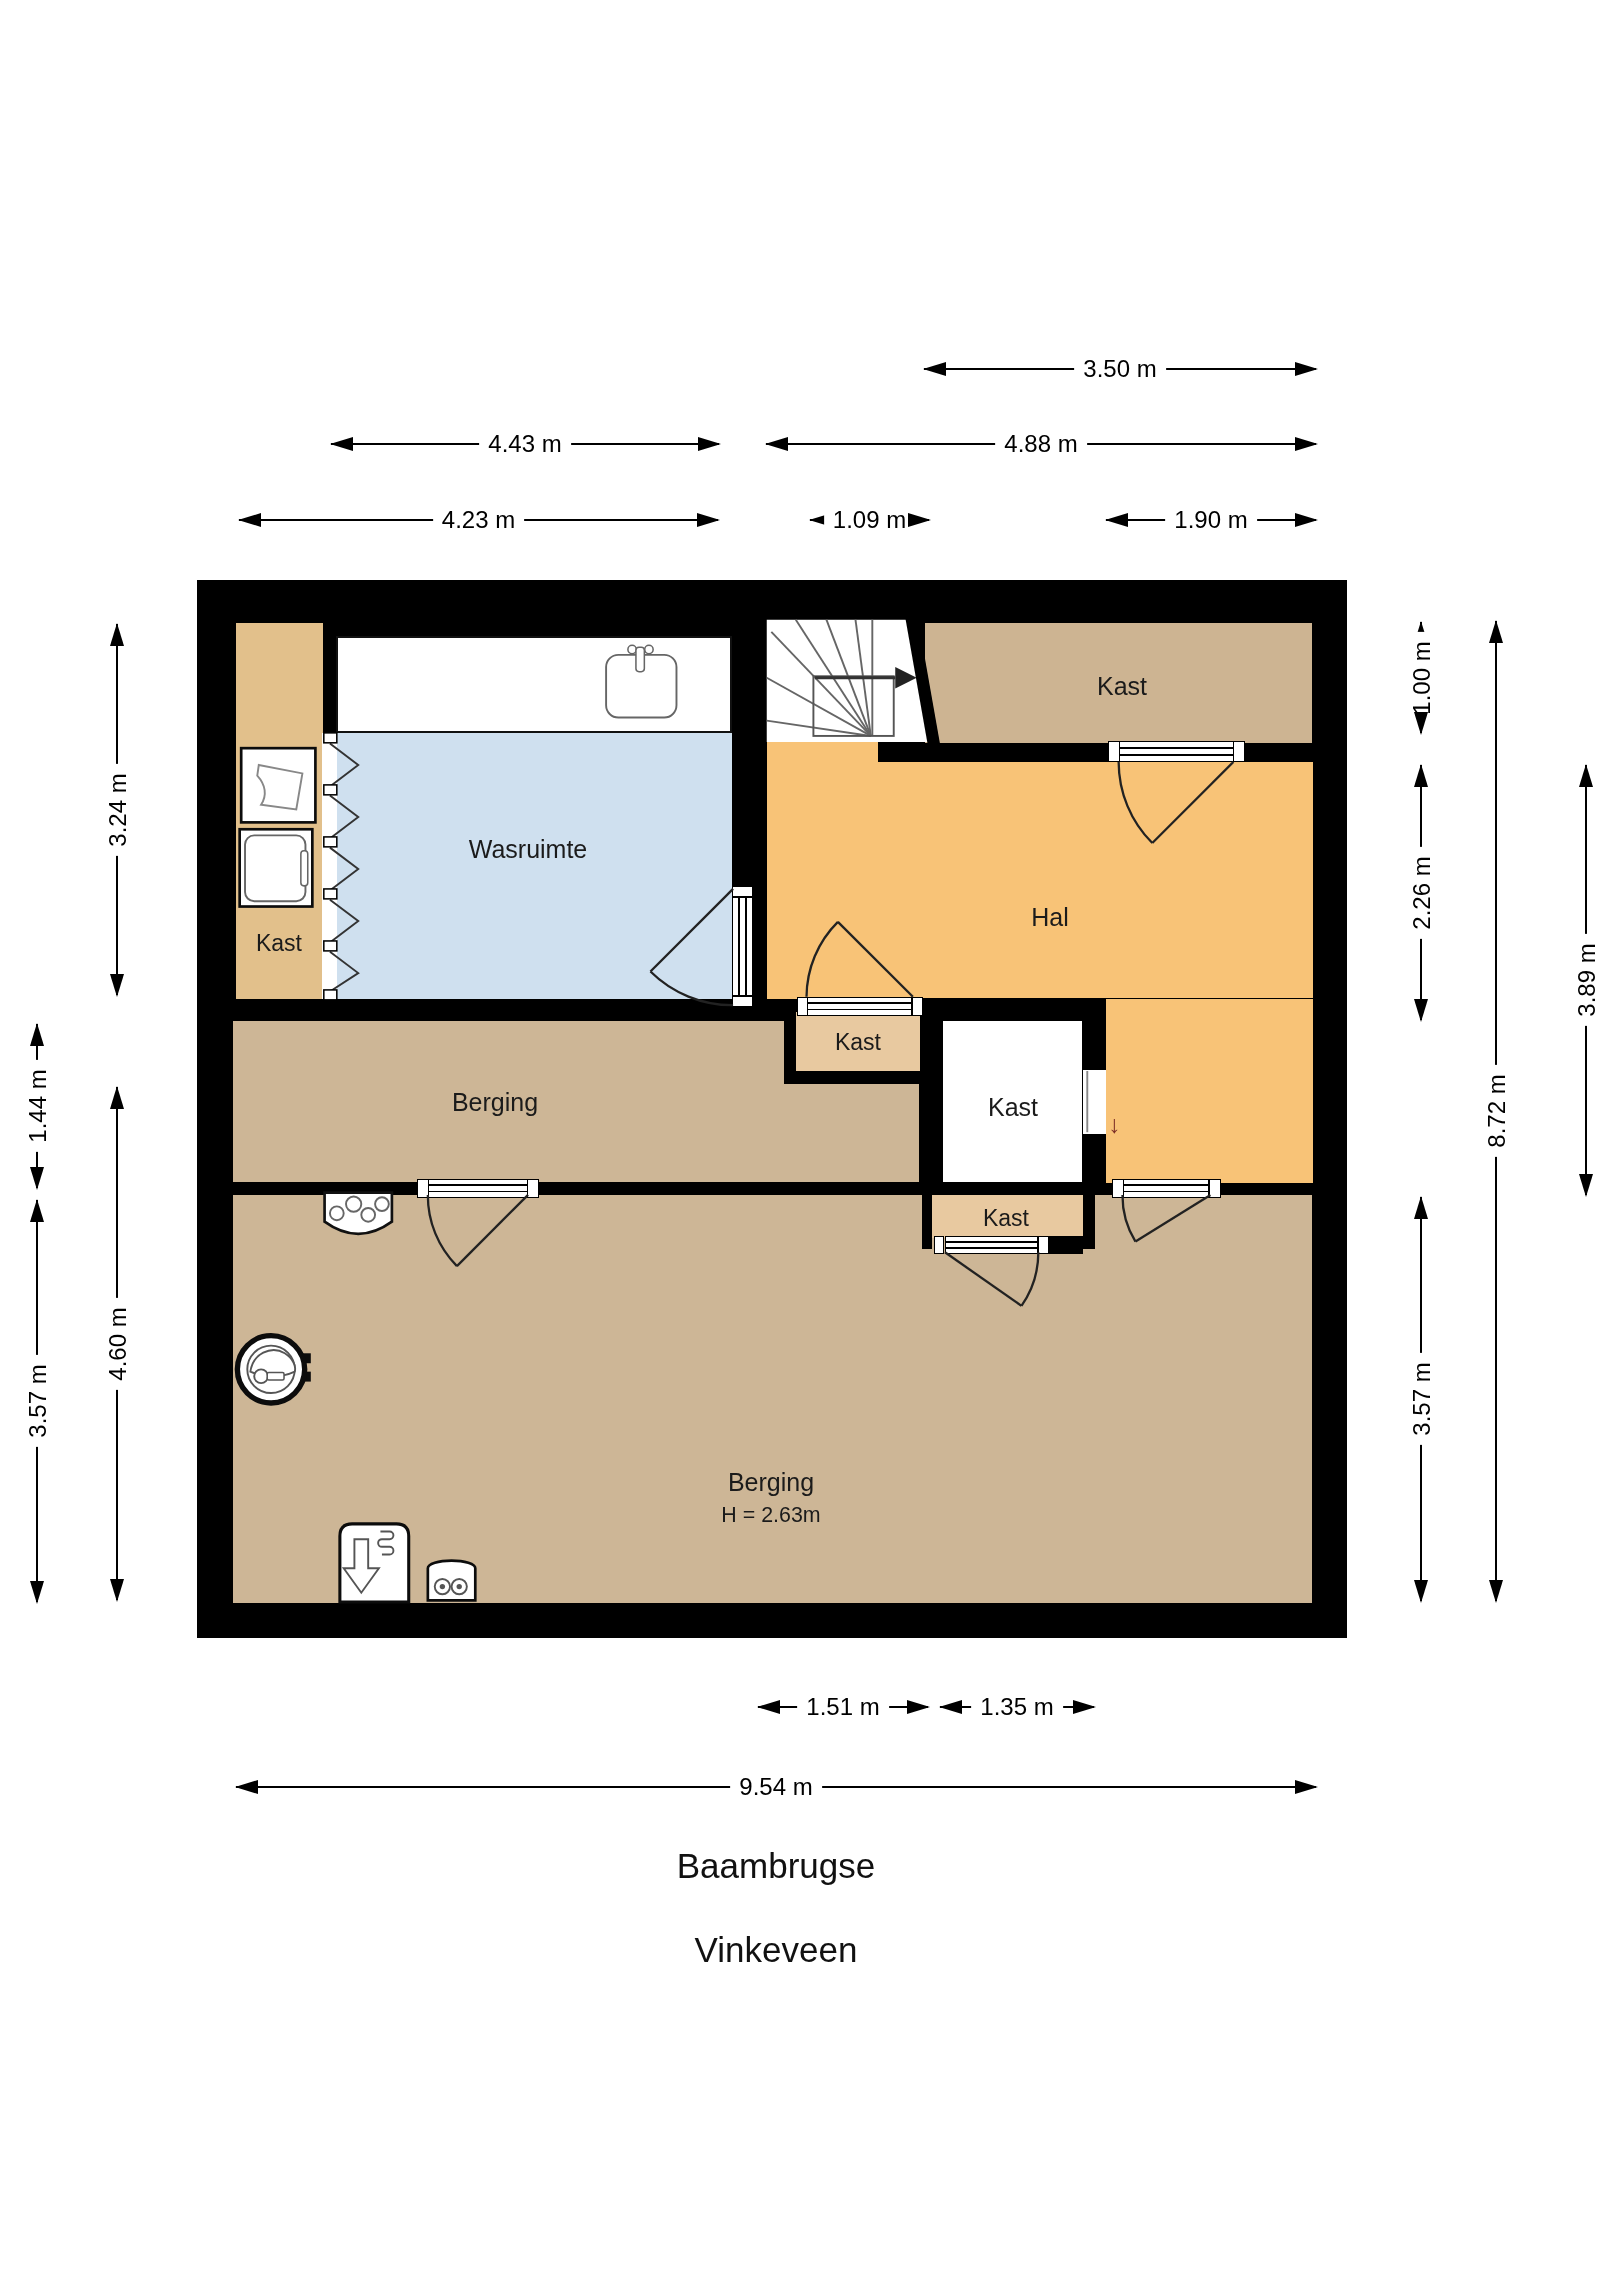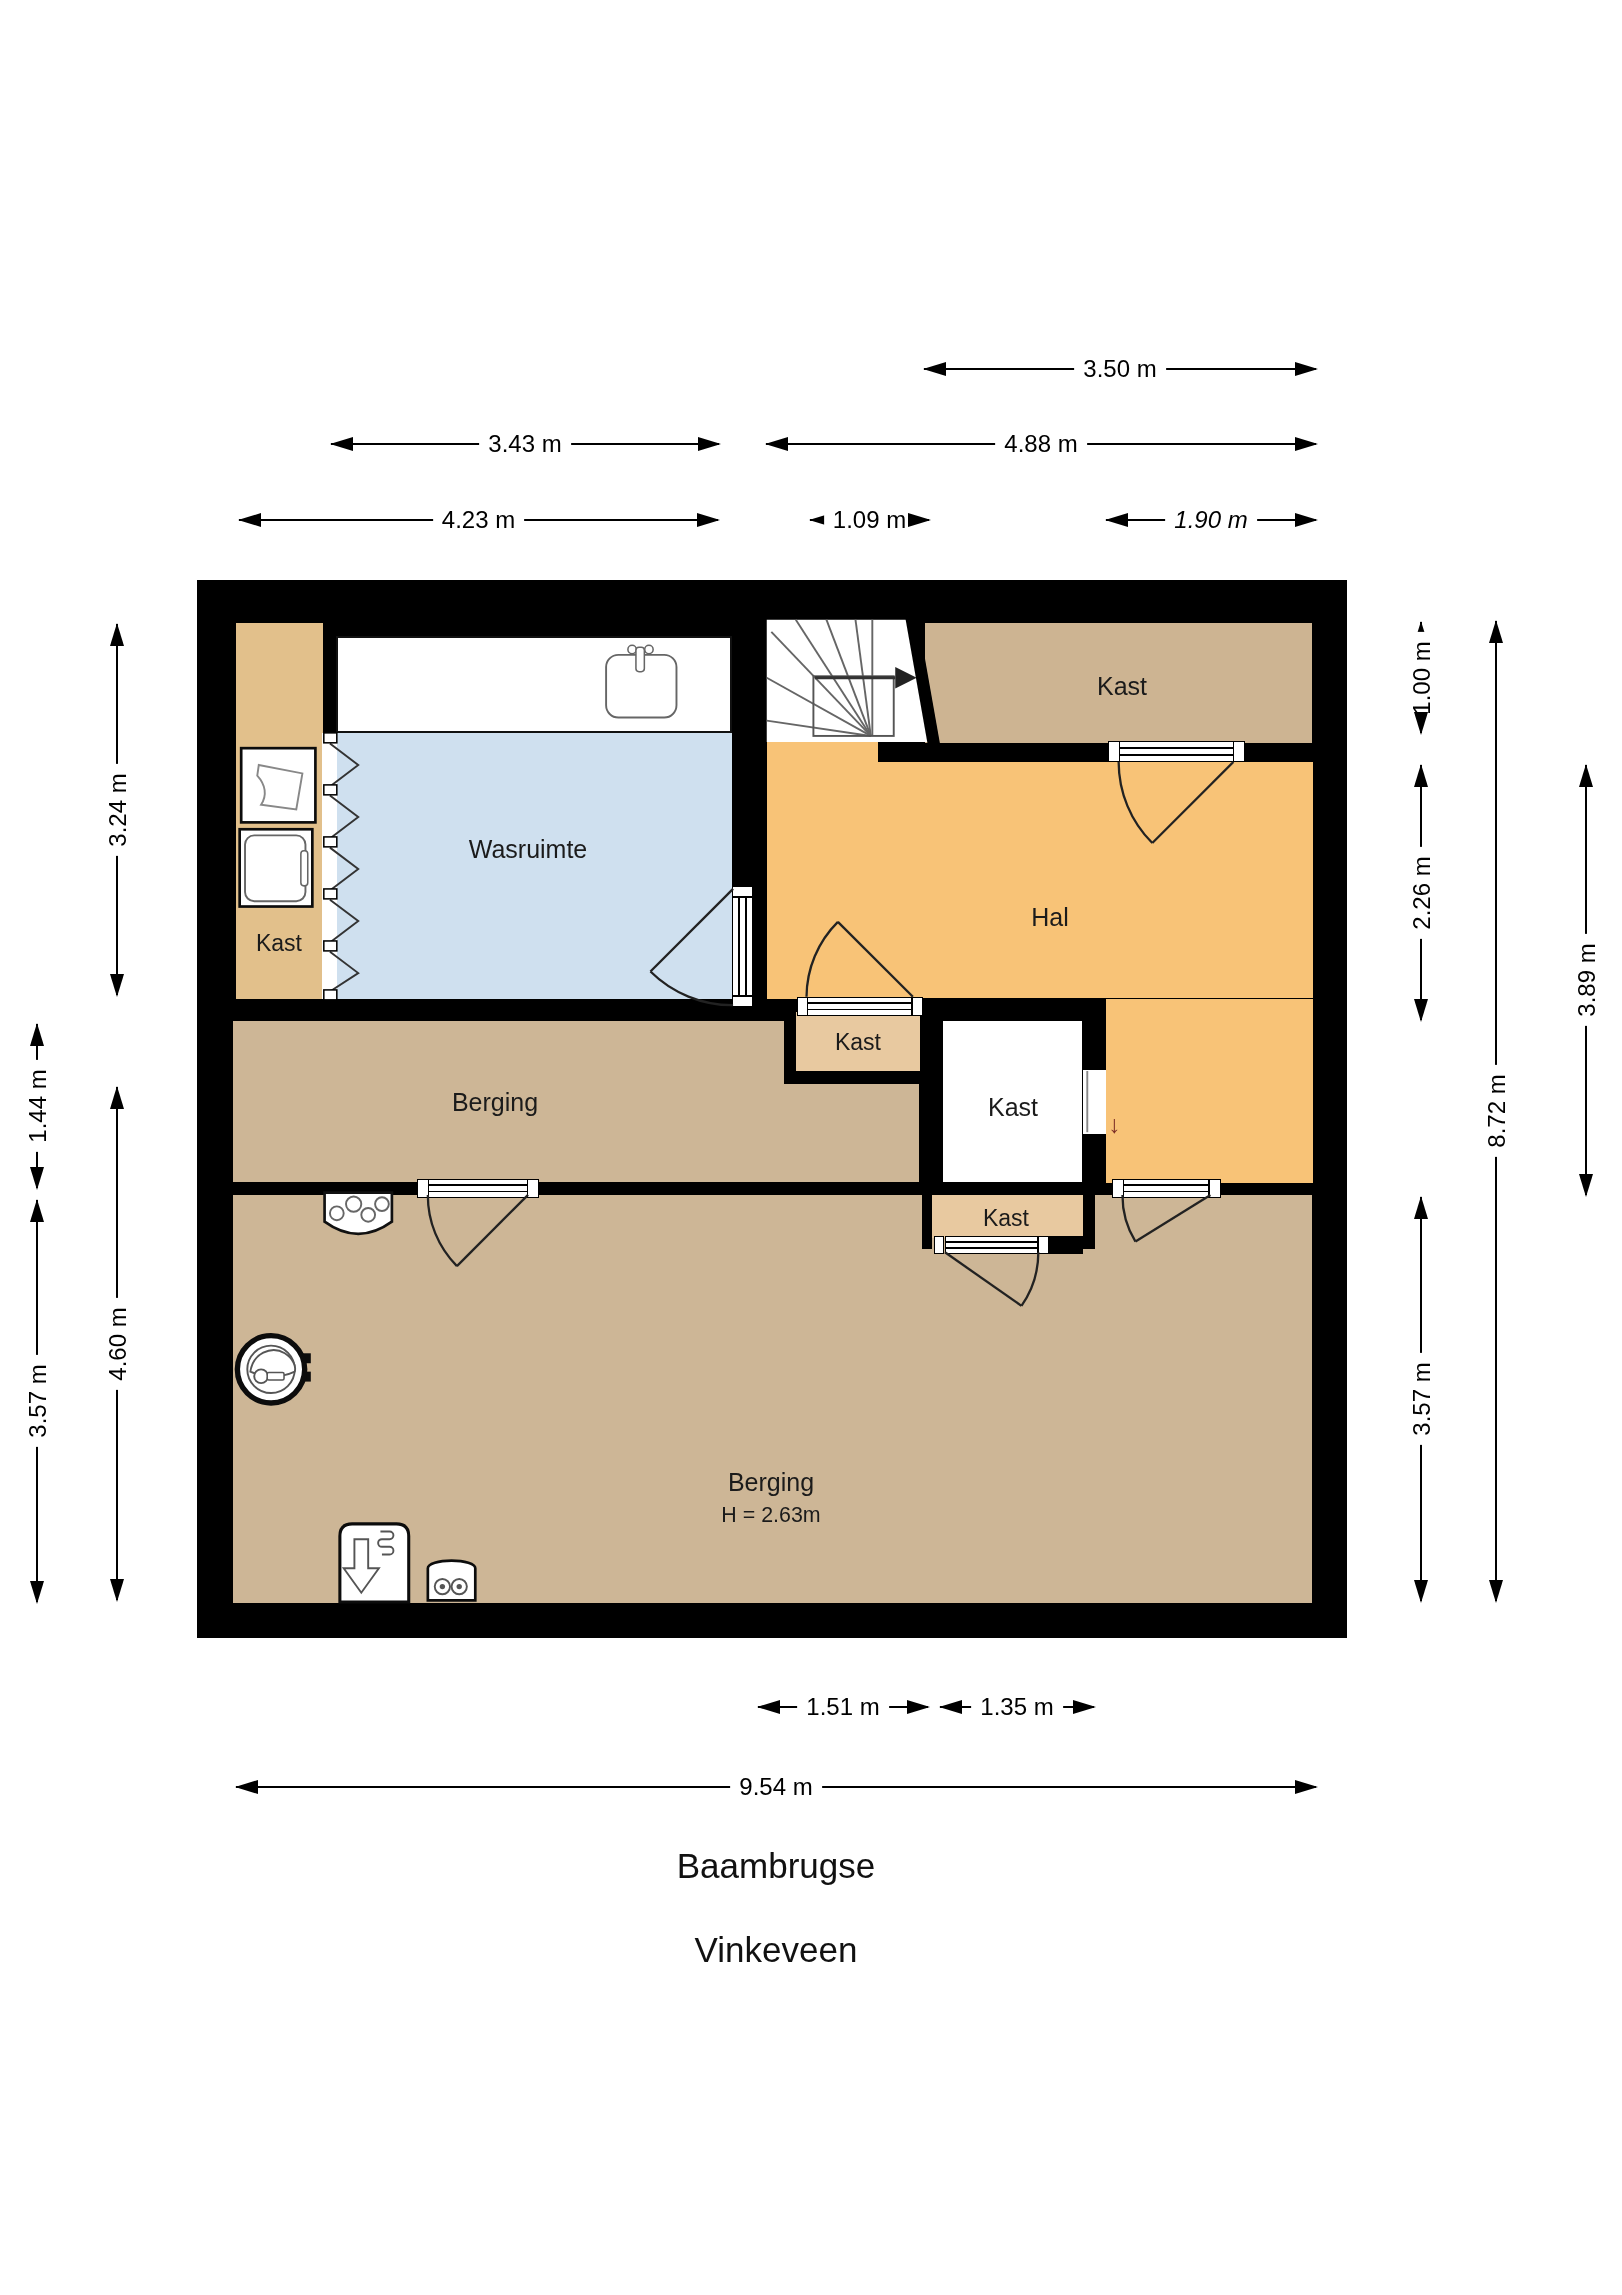--- a/index.html
+++ b/index.html
@@ -49,32 +49,32 @@
 </style>
 </head>
 <body>
 
 <div class="page">
 
   <div class="dim-h" style="left:924px;top:368px;width:392px;">
       <span class="lbl">3.50 m</span>
     </div>
   <div class="dim-h" style="left:331px;top:443px;width:388px;">
-      <span class="lbl">3.43 m</span>
+      <span class="lbl">4.43 m</span>
     </div>
   <div class="dim-h" style="left:766px;top:443px;width:550px;">
       <span class="lbl">4.88 m</span>
     </div>
   <div class="dim-h" style="left:239px;top:519px;width:479px;">
       <span class="lbl">4.23 m</span>
     </div>
   <div class="dim-h" style="left:810px;top:519px;width:119px;">
       <span class="lbl">1.09 m</span>
     </div>
-  <div class="dim-h" style="left:1106px;top:519px;width:210px;font-style:italic;">
+  <div class="dim-h" style="left:1106px;top:519px;width:210px;">
       <span class="lbl">1.90 m</span>
     </div>
 
   <div class="dim-h" style="left:758px;top:1706px;width:170px;">
       <span class="lbl">1.51 m</span>
     </div>
   <div class="dim-h" style="left:940px;top:1706px;width:154px;">
       <span class="lbl">1.35 m</span>
     </div>
   <div class="dim-h" style="left:236px;top:1786px;width:1080px;">

